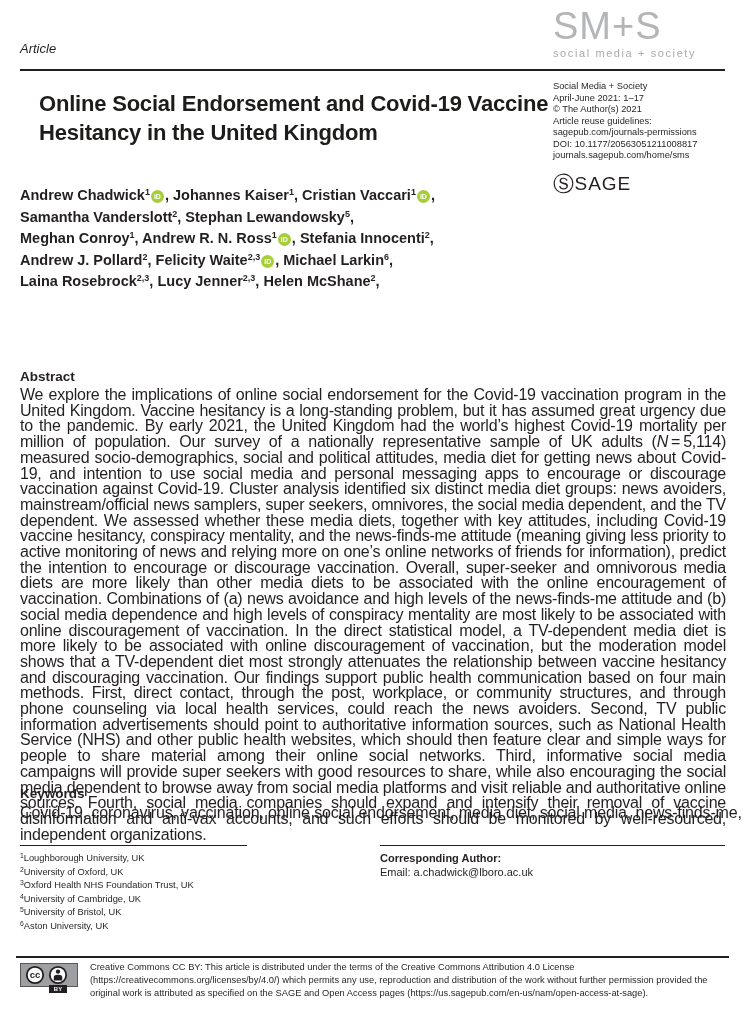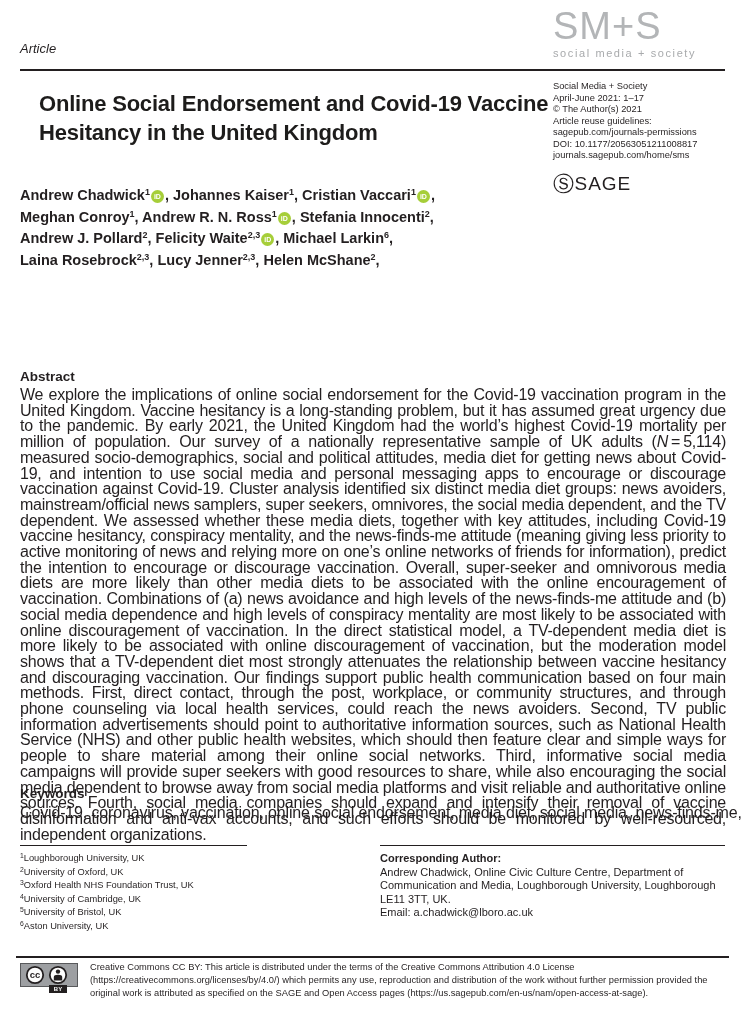--- a/index.html
+++ b/index.html
@@ -112,20 +112,21 @@
     <div class="masthead-line">DOI: 10.1177/20563051211008817</div>
     <div class="masthead-line">journals.sagepub.com/home/sms</div>
   </div>
 
 <div class="abs" id="sage-logo">
   <span class="sage-s">Ⓢ</span><span class="sage-word">SAGE</span>
 </div>
 
 <div class="abs" id="authors">
     <div class="author-line"><span>Andrew Chadwick</span><span class="author-sup">1</span><span class="orcid-icon">iD</span><span>, Johannes Kaiser</span><span class="author-sup">1</span><span>, Cristian Vaccari</span><span class="author-sup">1</span><span class="orcid-icon">iD</span><span>,</span></div>
+    <div class="author-line"><span>Samantha Vanderslott</span><span class="author-sup">2</span><span>, Stephan Lewandowsky</span><span class="author-sup">5</span><span>,</span></div>
     <div class="author-line"><span>Meghan Conroy</span><span class="author-sup">1</span><span>, Andrew R. N. Ross</span><span class="author-sup">1</span><span class="orcid-icon">iD</span><span>, Stefania Innocenti</span><span class="author-sup">2</span><span>,</span></div>
     <div class="author-line"><span>Andrew J. Pollard</span><span class="author-sup">2</span><span>, Felicity Waite</span><span class="author-sup">2,3</span><span class="orcid-icon">iD</span><span>, Michael Larkin</span><span class="author-sup">6</span><span>,</span></div>
     <div class="author-line"><span>Laina Rosebrock</span><span class="author-sup">2,3</span><span>, Lucy Jenner</span><span class="author-sup">2,3</span><span>, Helen McShane</span><span class="author-sup">2</span><span>,</span></div>
   </div>
 
 <div class="abs" id="abstract-heading">Abstract</div>
 <div class="abs" id="abstract-text">
   <span>We explore the implications of online social endorsement for the Covid-19 vaccination program in the United Kingdom. Vaccine hesitancy is a long-standing problem, but it has assumed great urgency due to the pandemic. By early 2021, the United Kingdom had the world’s highest Covid-19 mortality per million of population. Our survey of a nationally representative sample of UK adults (</span><span class="it">N</span><span> = 5,114) measured socio-demographics, social and political attitudes, media diet for getting news about Covid-19, and intention to use social media and personal messaging apps to encourage or discourage vaccination against Covid-19. Cluster analysis identified six distinct media diet groups: news avoiders, mainstream/official news samplers, super seekers, omnivores, the social media dependent, and the TV dependent. We assessed whether these media diets, together with key attitudes, including Covid-19 vaccine hesitancy, conspiracy mentality, and the news-finds-me attitude (meaning giving less priority to active monitoring of news and relying more on one’s online networks of friends for information), predict the intention to encourage or discourage vaccination. Overall, super-seeker and omnivorous media diets are more likely than other media diets to be associated with the online encouragement of vaccination. Combinations of (a) news avoidance and high levels of the news-finds-me attitude and (b) social media dependence and high levels of conspiracy mentality are most likely to be associated with online discouragement of vaccination. In the direct statistical model, a TV-dependent media diet is more likely to be associated with online discouragement of vaccination, but the moderation model shows that a TV-dependent diet most strongly attenuates the relationship between vaccine hesitancy and discouraging vaccination. Our findings support public health communication based on four main methods. First, direct contact, through the post, workplace, or community structures, and through phone counseling via local health services, could reach the news avoiders. Second, TV public information advertisements should point to authoritative information sources, such as National Health Service (NHS) and other public health websites, which should then feature clear and simple ways for people to share material among their online social networks. Third, informative social media campaigns will provide super seekers with good resources to share, while also encouraging the social media dependent to browse away from social media platforms and visit reliable and authoritative online sources. Fourth, social media companies should expand and intensify their removal of vaccine disinformation and anti-vax accounts, and such efforts should be monitored by well-resourced, independent organizations.</span>
 </div>
 
@@ -139,21 +140,20 @@
     <div class="affil-line"><span class="affil-sup">1</span><span>Loughborough University, UK</span></div>
     <div class="affil-line"><span class="affil-sup">2</span><span>University of Oxford, UK</span></div>
     <div class="affil-line"><span class="affil-sup">3</span><span>Oxford Health NHS Foundation Trust, UK</span></div>
     <div class="affil-line"><span class="affil-sup">4</span><span>University of Cambridge, UK</span></div>
     <div class="affil-line"><span class="affil-sup">5</span><span>University of Bristol, UK</span></div>
     <div class="affil-line"><span class="affil-sup">6</span><span>Aston University, UK</span></div>
   </div>
 
 <div class="abs" id="corresponding">
   <div id="corresponding-heading">Corresponding Author:</div>
-  <div id="corresponding-body">Andrew Chadwick, Online Civic Culture Centre, Department of Communication and Media, Loughborough University, Loughborough LE11 3TT, UK.</div>
   <div id="corresponding-email">Email: a.chadwick@lboro.ac.uk</div>
 </div>
 
 <div class="abs" id="footer-rule"></div>
 <div class="abs" id="license">
   <svg id="cc-badge" viewBox="0 0 58 30" xmlns="http://www.w3.org/2000/svg">
     <rect x="0.5" y="0.5" width="57" height="23" fill="#9d9fa2" stroke="#58595b"></rect>
     <circle cx="15" cy="12" r="8.2" fill="#fdfdfd" stroke="#231f20" stroke-width="1.8"></circle>
     <text x="15" y="15.4" font-size="9.5" font-weight="bold" text-anchor="middle" fill="#231f20" font-family="Liberation Sans, sans-serif">cc</text>
     <circle cx="38" cy="12" r="8.2" fill="#fdfdfd" stroke="#231f20" stroke-width="1.8"></circle>

